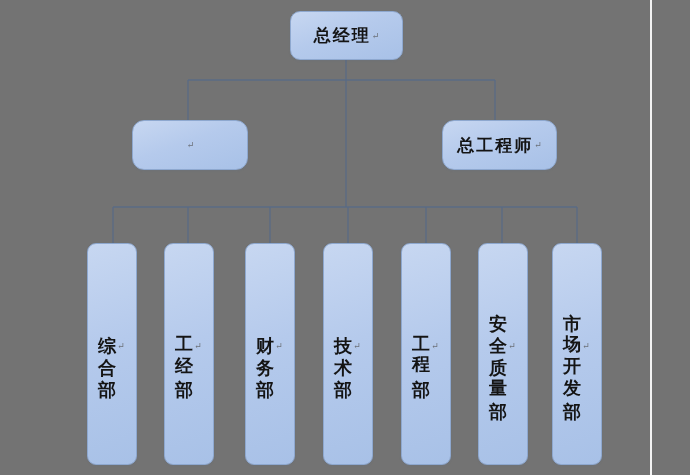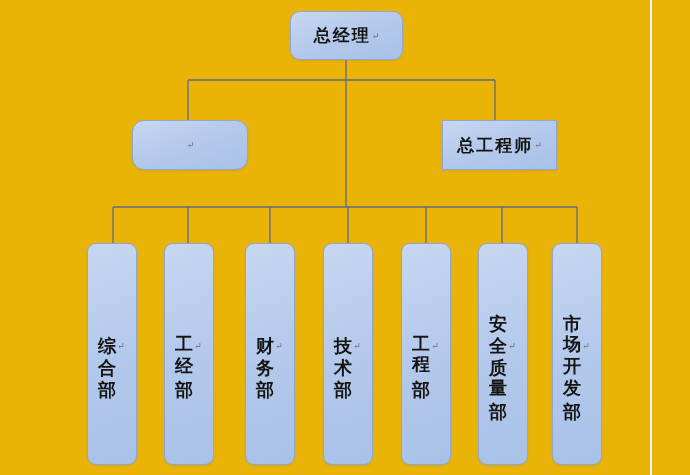--- a/index.html
+++ b/index.html
@@ -1,20 +1,20 @@
 <!DOCTYPE html>
 <html><head>
 <meta charset="utf-8">
 <style>
   html, body { margin: 0; padding: 0; background: #ffffff; }
   .stage {
     position: relative;
     width: 690px;
     height: 475px;
-    background: #eab308;
+    background: #737373;
     font-family: "DejaVu Serif", "Liberation Serif", serif;
     overflow: hidden;
   }
   .page-edge {
     position: absolute;
     left: 650px; top: 0; bottom: 0;
     width: 2px;
     background: #f3f3f3;
   }
   svg.connectors {
@@ -102,21 +102,21 @@
 
   <div class="node h" style="left:290px; top:11px; width:113px; height:49px;">
     <span class="label">总经理</span>
     <span class="mark">↵</span>
   </div>
 
   <div class="node h" style="left:132px; top:120px; width:116px; height:50px; border-radius:12px;">
     <span class="mark">↵</span>
   </div>
 
-  <div class="node h" style="left:442px; top:120px; width:115px; height:50px; border-radius:0;">
+  <div class="node h" style="left:442px; top:120px; width:115px; height:50px; border-radius:12px;">
     <span class="label">总工程师</span>
     <span class="mark">↵</span>
   </div>
 
   <div class="node dept" style="left:87px;">
     <span class="vlabel">综合部</span>
     <span class="mark">↵</span>
   </div>
 
   <div class="node dept" style="left:164px;">

